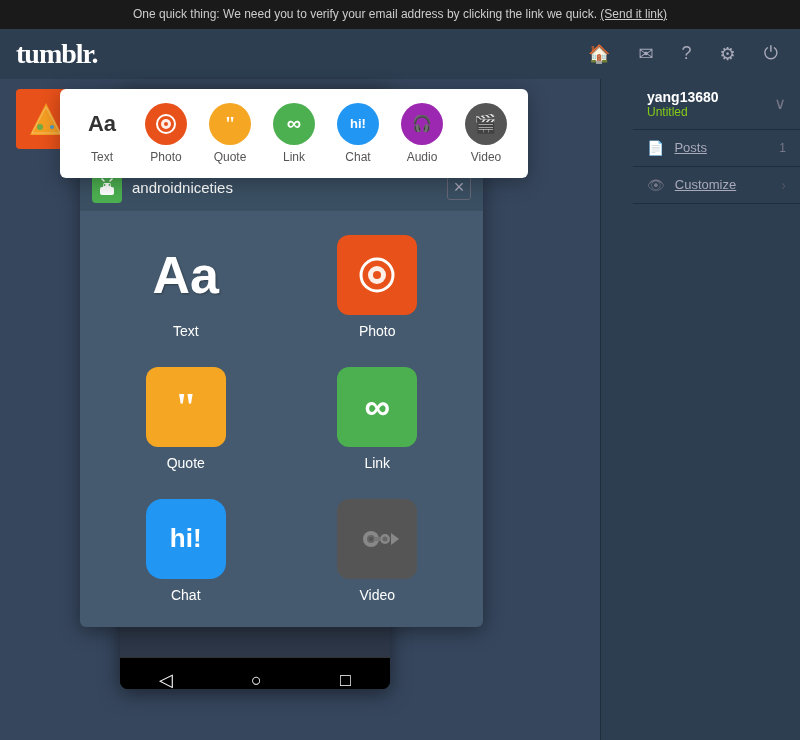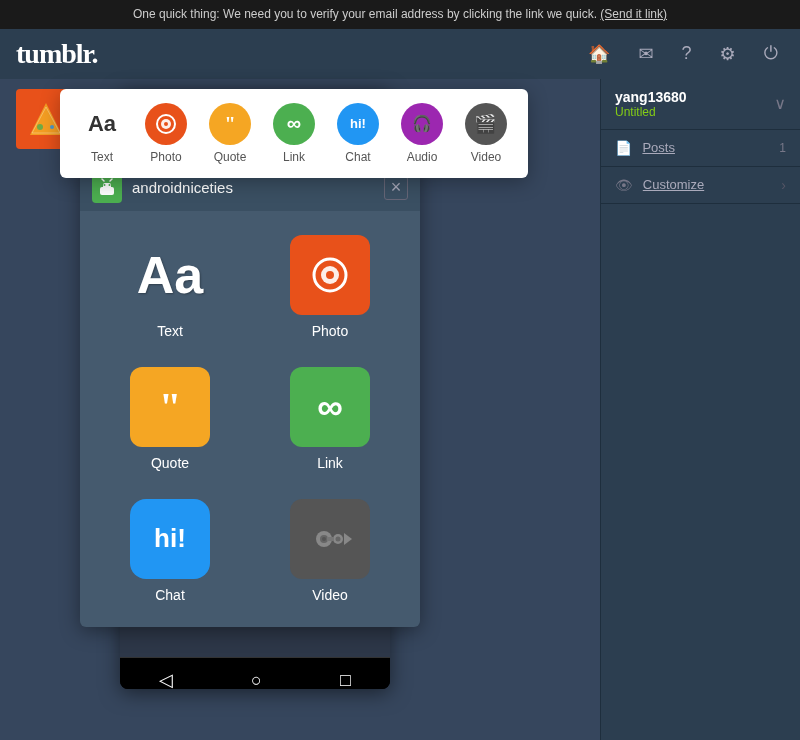--- a/index.html
+++ b/index.html
@@ -130,21 +130,21 @@
     .icon-link-bg { background: #4caf50; }
     .icon-chat-bg { background: #2196f3; }
     .icon-audio-bg { background: #9c27b0; }
     .icon-video-bg { background: #555; }
 
     
     #android-panel {
       position: absolute;
       top: 86px;
       left: 80px;
-      width: 340px;
+      width: 403px;
       background: #455a6e;
       border-radius: 6px;
       overflow: hidden;
       box-shadow: 0 4px 20px rgba(0,0,0,0.4);
       z-index: 50;
     }
     #android-panel-header {
       background: #3a4f62;
       display: flex;
       align-items: center;
@@ -217,20 +217,21 @@
       color: white;
       font-size: 14px;
     }
 
     
     #right-sidebar {
       width: 200px;
       background: #2c3e50;
       border-left: 1px solid #1e2e3d;
       flex-shrink: 0;
+      padding-left: 32px;
     }
     #sidebar-user {
       padding: 10px 14px;
       display: flex;
       align-items: center;
       justify-content: space-between;
       border-bottom: 1px solid #1e2e3d;
     }
     #sidebar-username {
       color: white;

